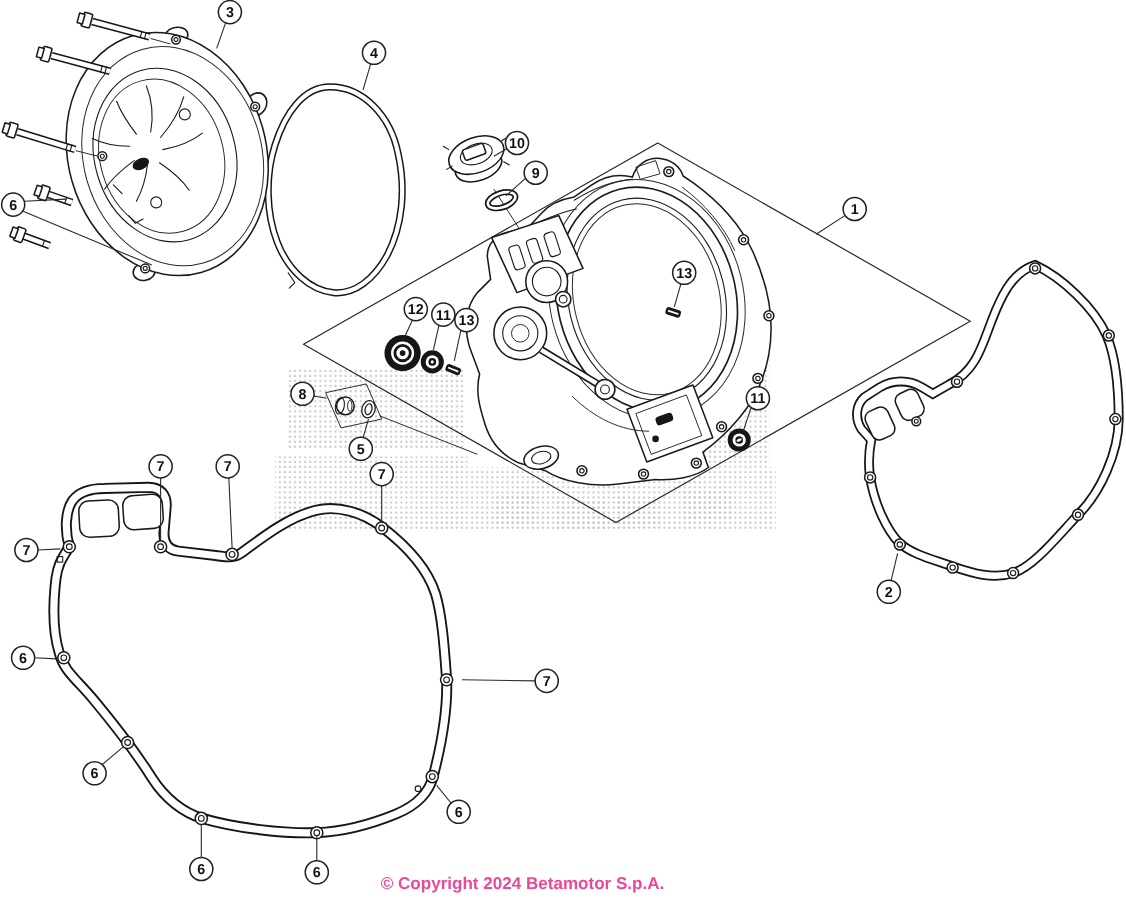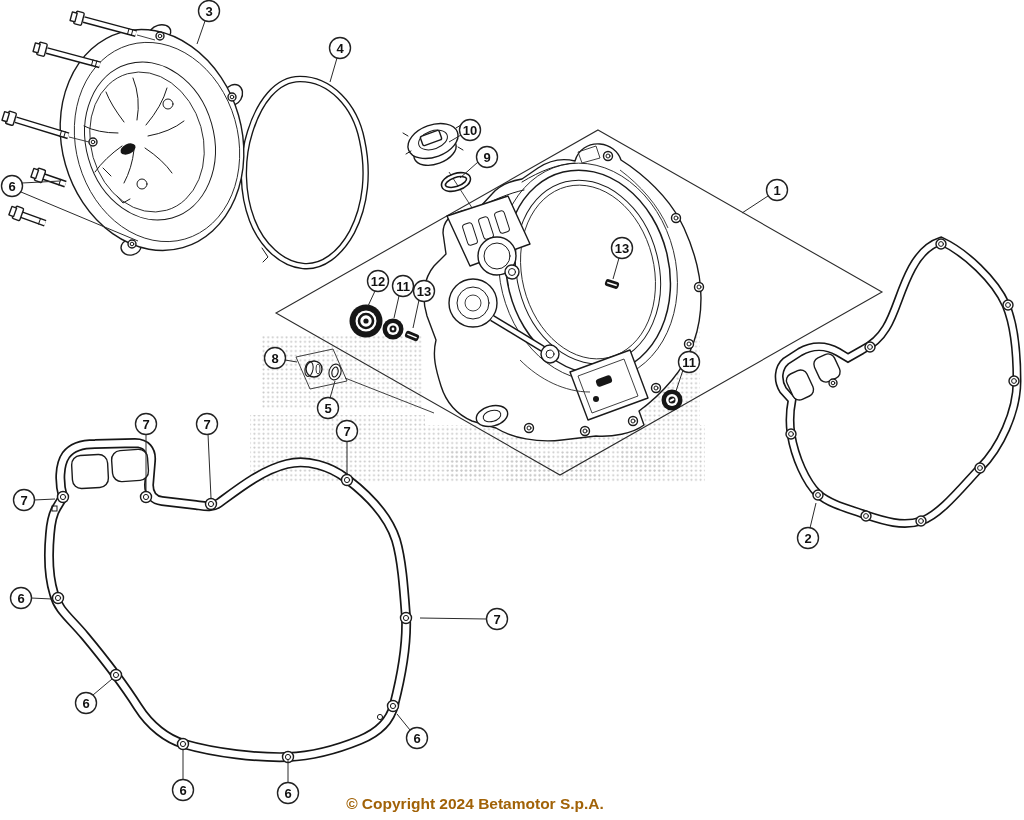--- a/index.html
+++ b/index.html
@@ -7,21 +7,21 @@
          font-family:"Liberation Sans", sans-serif;}
   svg{position:absolute;left:0;top:0;}
   .part{stroke:#1a1a1a;stroke-width:1.4;fill:#ffffff;stroke-linejoin:round;stroke-linecap:round;}
   .thin{stroke:#1a1a1a;stroke-width:1;fill:none;stroke-linecap:round;}
   .hair{stroke:#2a2a2a;stroke-width:.9;fill:none;}
   .dark{fill:#161616;stroke:none;}
   .callout-circle{fill:#ffffff;stroke:#222;stroke-width:1.4;}
   .callout-text{font:600 13px "Liberation Sans",sans-serif;fill:#111;text-anchor:middle;}
   .leader{stroke:#2a2a2a;stroke-width:1;fill:none;}
   #copyright{position:absolute;left:0;top:795px;width:950px;text-align:center;
-             font:bold 15.5px "Liberation Sans",sans-serif;color:#a16207;}
+             font:bold 15.5px "Liberation Sans",sans-serif;color:#ec4899;}
 </style>
 </head>
 <body>
 
 <div id="stage">
 <svg width="1024" height="820" viewBox="0 0 1024 820">
   <defs>
     <pattern id="dots" width="4.6" height="4.6" patternUnits="userSpaceOnUse">
       <circle cx="1.4" cy="1.4" r="1.05" fill="#8f8f8f"></circle>
     </pattern>

